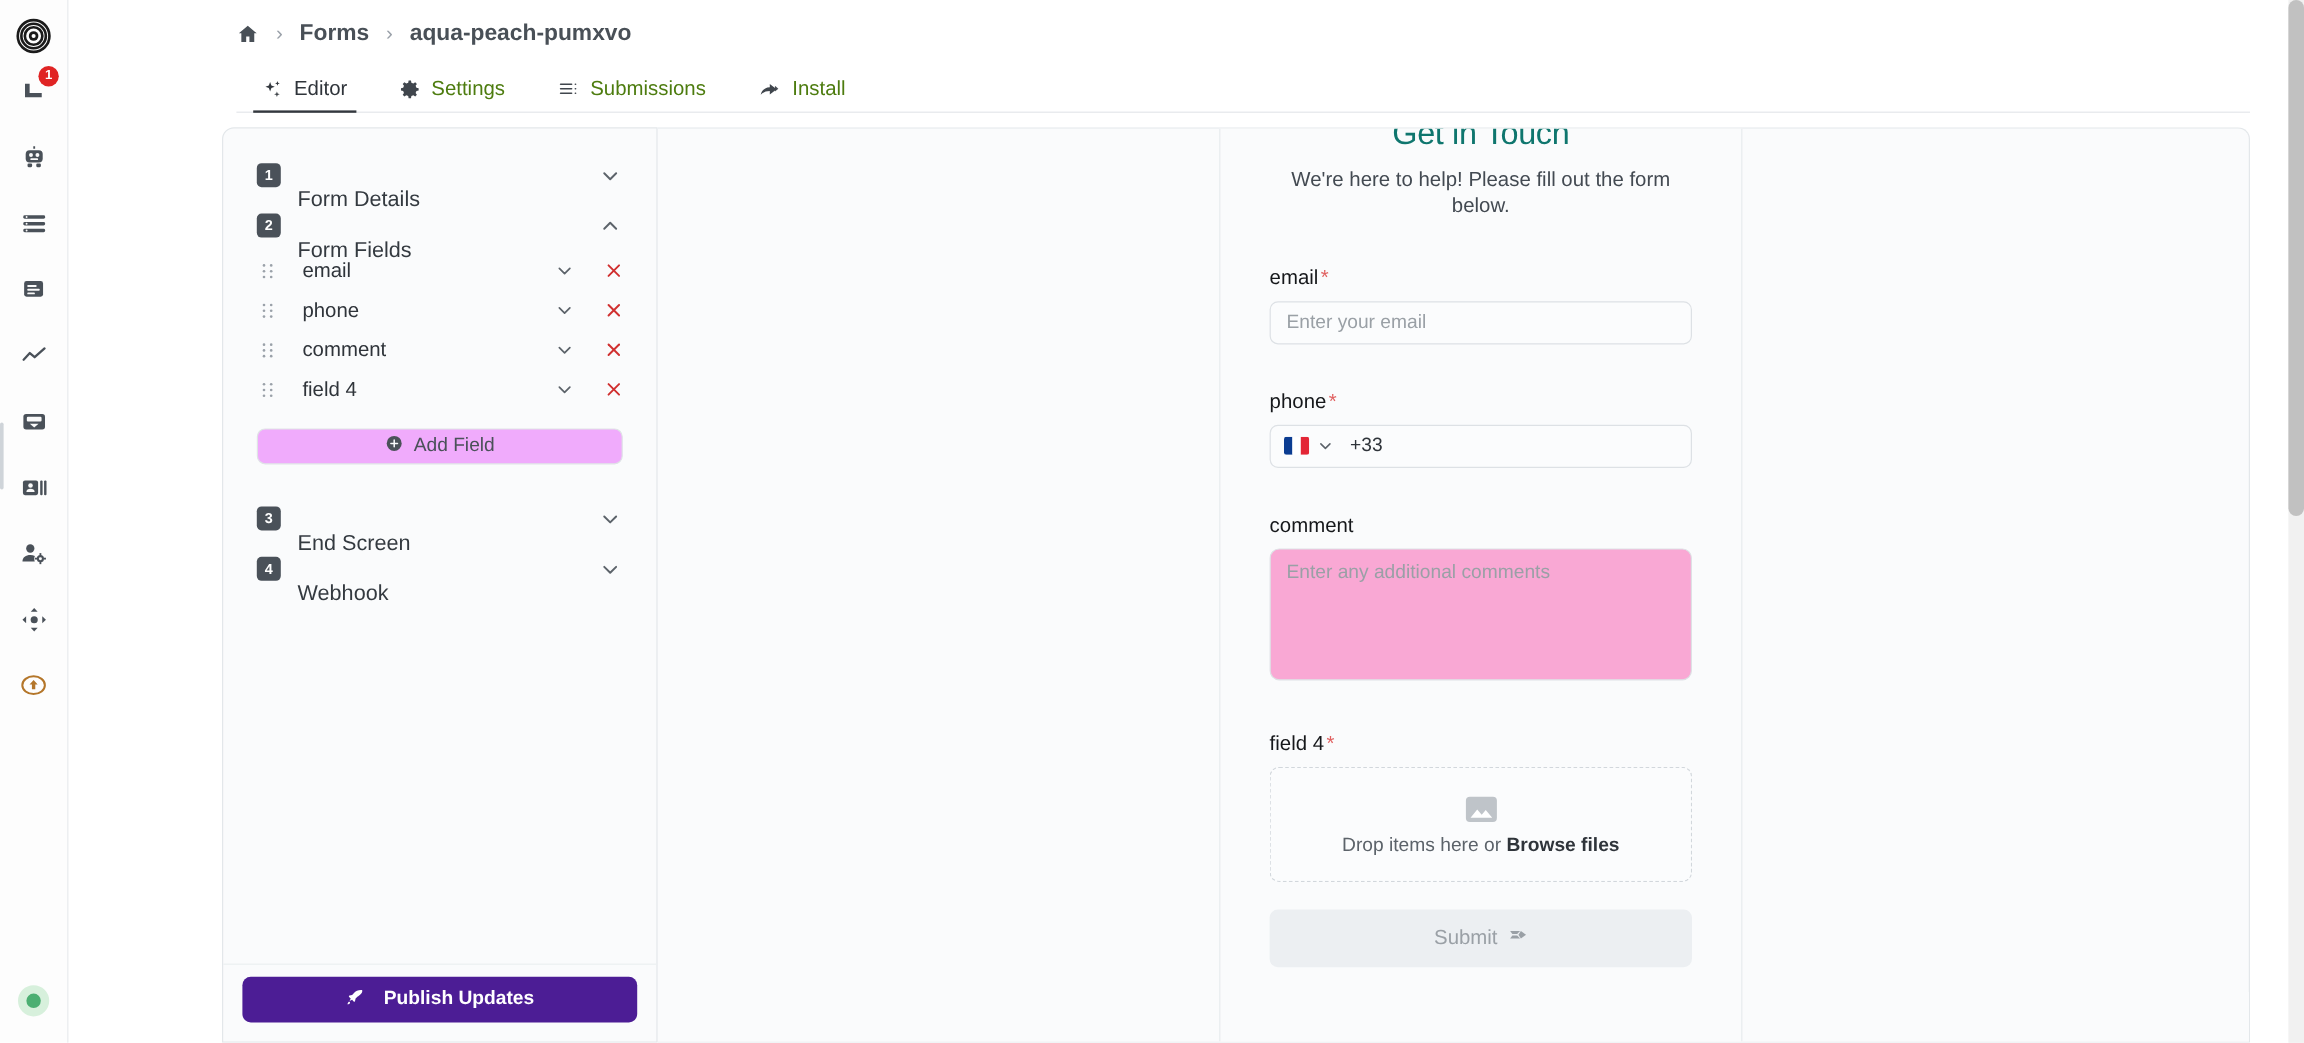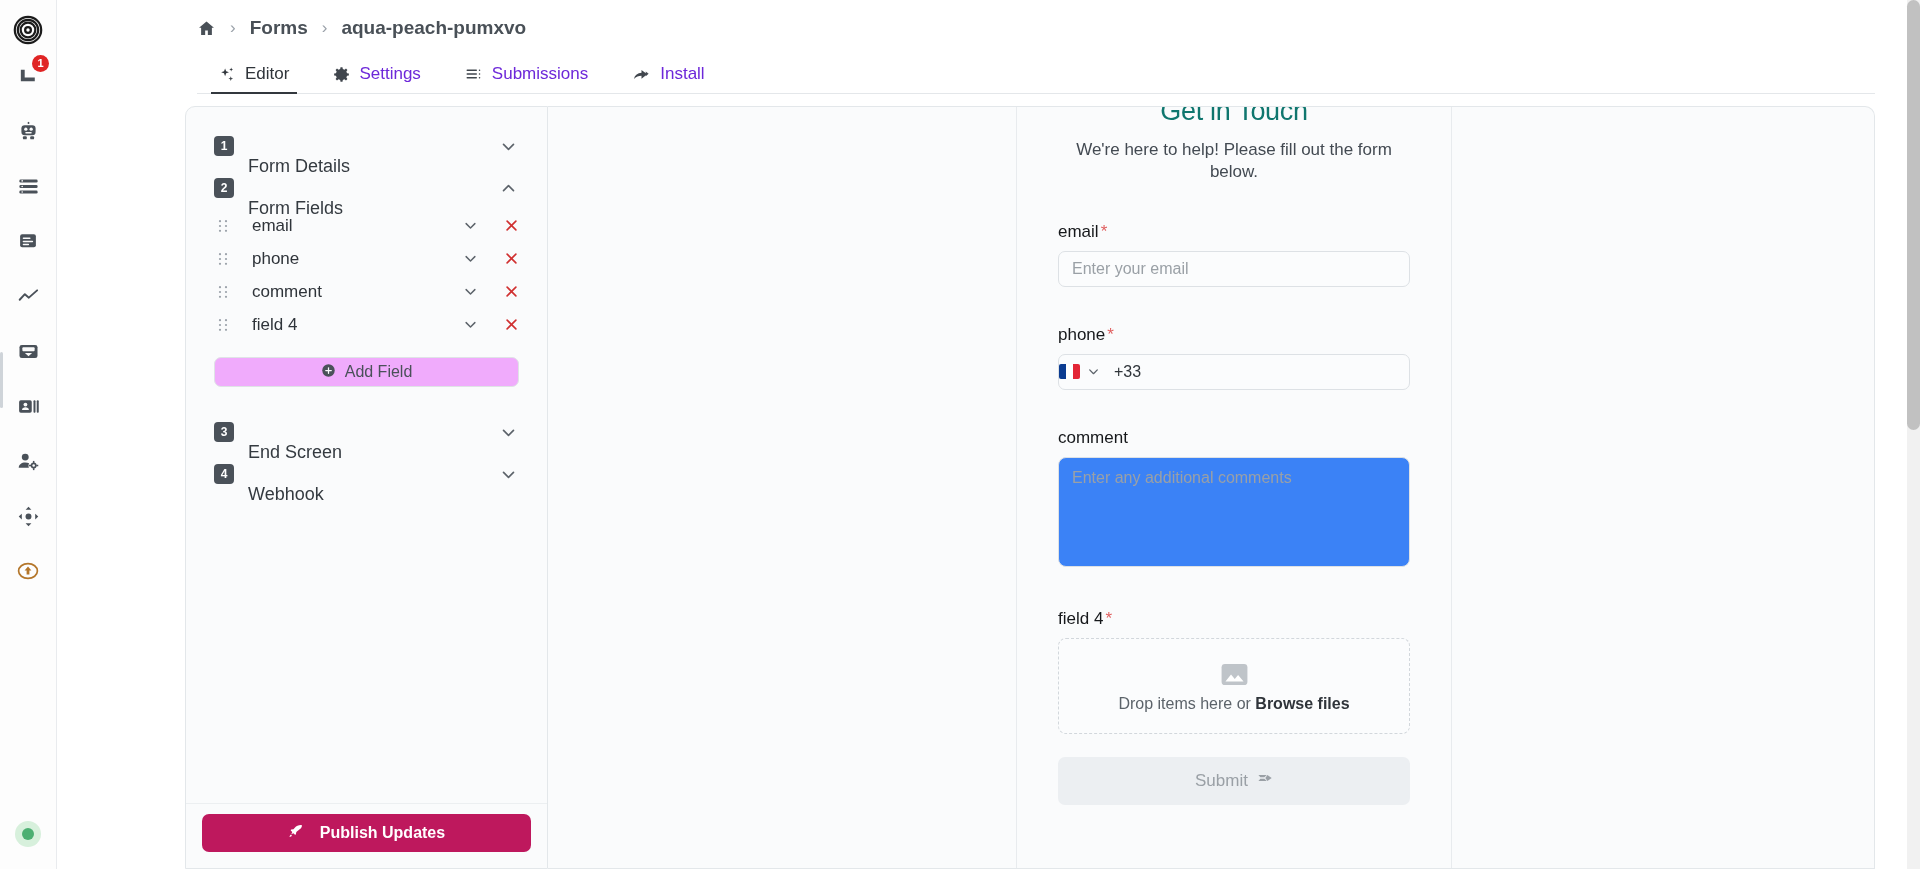--- a/index.html
+++ b/index.html
@@ -68,21 +68,21 @@
 
   .tabs {
     display: flex; align-items: flex-end; gap: 0;
     border-bottom: 1px solid #e4e7ea;
     padding-left: 0;
     margin-right: 45px;
     height: 38px;
   }
   .tab {
     display: flex; align-items: center; gap: 9px;
-    font-size: 17px; color: #6d28d9;
+    font-size: 17px; color: #4d7c0f;
     padding: 0 22px 9px 22px;
     cursor: pointer;
     position: relative;
     white-space: nowrap;
   }
   .tab.active { color: #2f343a; }
   .tab.active::after {
     content: ""; position: absolute; left: 14px; right: 14px; bottom: -1px;
     height: 2px; background: #33383e;
   }
@@ -147,21 +147,21 @@
     font-size: 16px; color: #4a5159;
     cursor: pointer;
   }
   .spacer-1 { height: 24px; }
   .panel-footer {
     padding: 10px 16px 16px 16px;
     border-top: 1px solid #eceff1;
   }
   .publish-btn {
     height: 38px; width: 100%;
-    background: #be185d; color: #fff;
+    background: #4c1d95; color: #fff;
     border: none; border-radius: 7px;
     font-size: 16px; font-weight: 700;
     display: flex; align-items: center; justify-content: center; gap: 16px;
     cursor: pointer;
     font-family: "Liberation Sans", sans-serif;
   }
 
   
   .preview-wrap {
     flex: 1 1 auto;
@@ -203,37 +203,37 @@
     font-family: "Liberation Sans", sans-serif;
     outline: none;
   }
   .txt-input::placeholder { color: #9aa0a6; }
   .phone-row {
     margin-top: 9px;
     width: 100%; height: 36px;
     border: 1px solid #dde1e5; border-radius: 7px;
     background: #fbfcfd;
     display: flex; align-items: center;
-    padding-left: 0;
+    padding-left: 11px;
   }
   .flag {
     width: 21px; height: 15px; border-radius: 2px; overflow: hidden;
     display: flex; flex: 0 0 21px;
   }
   .flag span { flex: 1 1 33.33%; display:block; }
   .flag .b { background: #0b3c91; }
   .flag .w { background: #ffffff; }
   .flag .r { background: #e32636; }
   .phone-chev { margin-left: 7px; color: #5c636a; display: flex; align-items:center;}
   .phone-num { margin-left: 14px; font-size: 16px; color: #2f343a; }
   .ta {
     margin-top: 9px;
     width: 100%; height: 110px;
     border: 1px solid #dde1e5; border-radius: 8px;
-    background: #3b82f6;
+    background: #f9a8d4;
     font-size: 16px; color: #2f343a;
     padding: 11px 13px;
     resize: none;
     font-family: "Liberation Sans", sans-serif;
     outline: none;
   }
   .ta::placeholder { color: #9aa0a6; }
   .dropzone {
     margin-top: 9px;
     width: 100%; height: 96px;

